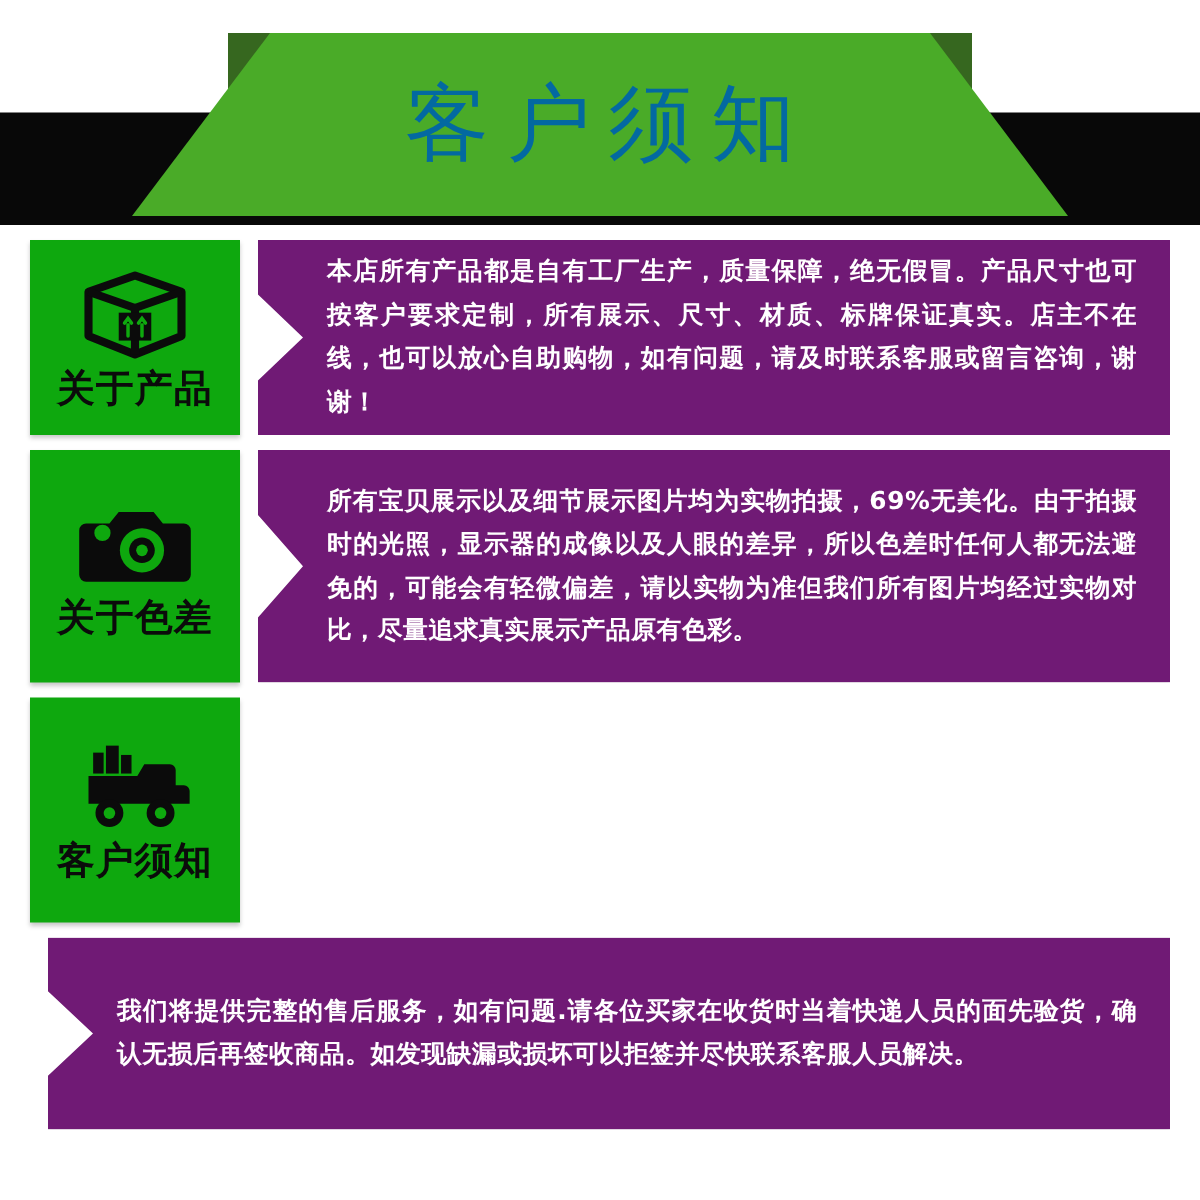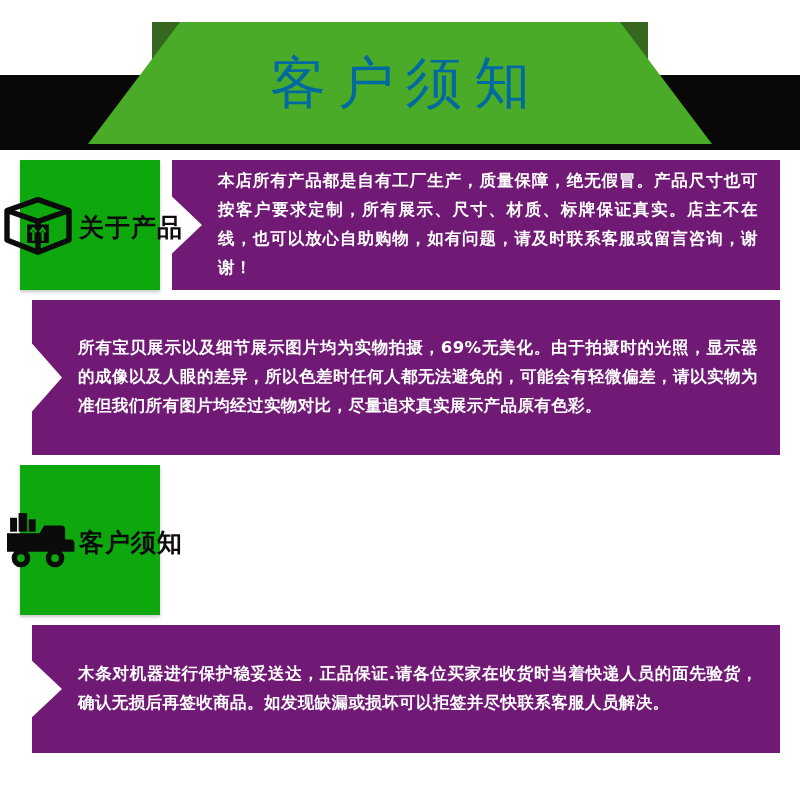--- a/index.html
+++ b/index.html
@@ -91,21 +91,21 @@
     margin-bottom: 10px;
   }
 
   
   .badge {
     position: relative;
     flex: 0 0 140px;
     width: 140px;
     background: #0ea80e;
     display: flex;
-    flex-direction: row;
+    flex-direction: column;
     align-items: center;
     justify-content: center;
     box-shadow: 0 2px 3px rgba(0,0,0,0.22);
     padding: 8px 0 6px 0;
     box-sizing: border-box;
   }
   .badge-icon {
     width: 82px;
     height: 62px;
     display: flex;
@@ -189,20 +189,32 @@
       </span>
       <span class="badge-label">关于产品</span>
     </div>
     <div class="badge-gap"></div>
     <div class="panel">
       <div class="panel-text">本店所有产品都是自有工厂生产，质量保障，绝无假冒。产品尺寸也可按客户要求定制，所有展示、尺寸、材质、标牌保证真实。店主不在线，也可以放心自助购物，如有问题，请及时联系客服或留言咨询，谢谢！</div>
     </div>
   </div>
 
   <div class="section section--color">
+    <div class="badge">
+      <span class="badge-icon">
+        <svg viewBox="0 0 100 80" width="82" height="62" aria-hidden="true">
+          <path d="M8 22 h20 l8 -10 h30 l8 10 h18 a6 6 0 0 1 6 6 v38 a6 6 0 0 1 -6 6 h-84 a6 6 0 0 1 -6 -6 v-38 a6 6 0 0 1 6 -6 z" fill="#0b0b0b"></path>
+          <circle cx="56" cy="45" r="19" fill="#0ea80e"></circle>
+          <circle cx="56" cy="45" r="11" fill="#0b0b0b"></circle>
+          <circle cx="56" cy="45" r="5" fill="#0ea80e"></circle>
+          <circle cx="22" cy="30" r="7" fill="#0ea80e"></circle>
+        </svg>
+      </span>
+      <span class="badge-label">关于色差</span>
+    </div>
     <div class="badge-gap"></div>
     <div class="panel">
       <div class="panel-text">所有宝贝展示以及细节展示图片均为实物拍摄，69%无美化。由于拍摄时的光照，显示器的成像以及人眼的差异，所以色差时任何人都无法避免的，可能会有轻微偏差，请以实物为准但我们所有图片均经过实物对比，尽量追求真实展示产品原有色彩。</div>
     </div>
   </div>
 
   <div class="section section--shipping">
     <div class="badge">
       <span class="badge-icon">
         <svg viewBox="0 0 100 80" width="82" height="62" aria-hidden="true">
@@ -219,17 +231,17 @@
         </svg>
       </span>
       <span class="badge-label">客户须知</span>
     </div>
     <div class="badge-gap"></div>
   </div>
 
   <div class="section section--return">
     <div class="badge-gap"></div>
     <div class="panel">
-      <div class="panel-text">木条对机器进行保护稳妥送达，正品保证.请各位买家在收货时当着快递人员的面先验货，确认无损后再签收商品。如发现缺漏或损坏可以拒签并尽快联系客服人员解决。</div>
+      <div class="panel-text">我们将提供完整的售后服务，如有问题.请各位买家在收货时当着快递人员的面先验货，确认无损后再签收商品。如发现缺漏或损坏可以拒签并尽快联系客服人员解决。</div>
     </div>
   </div>
 
 </div>
 
 </body></html>

